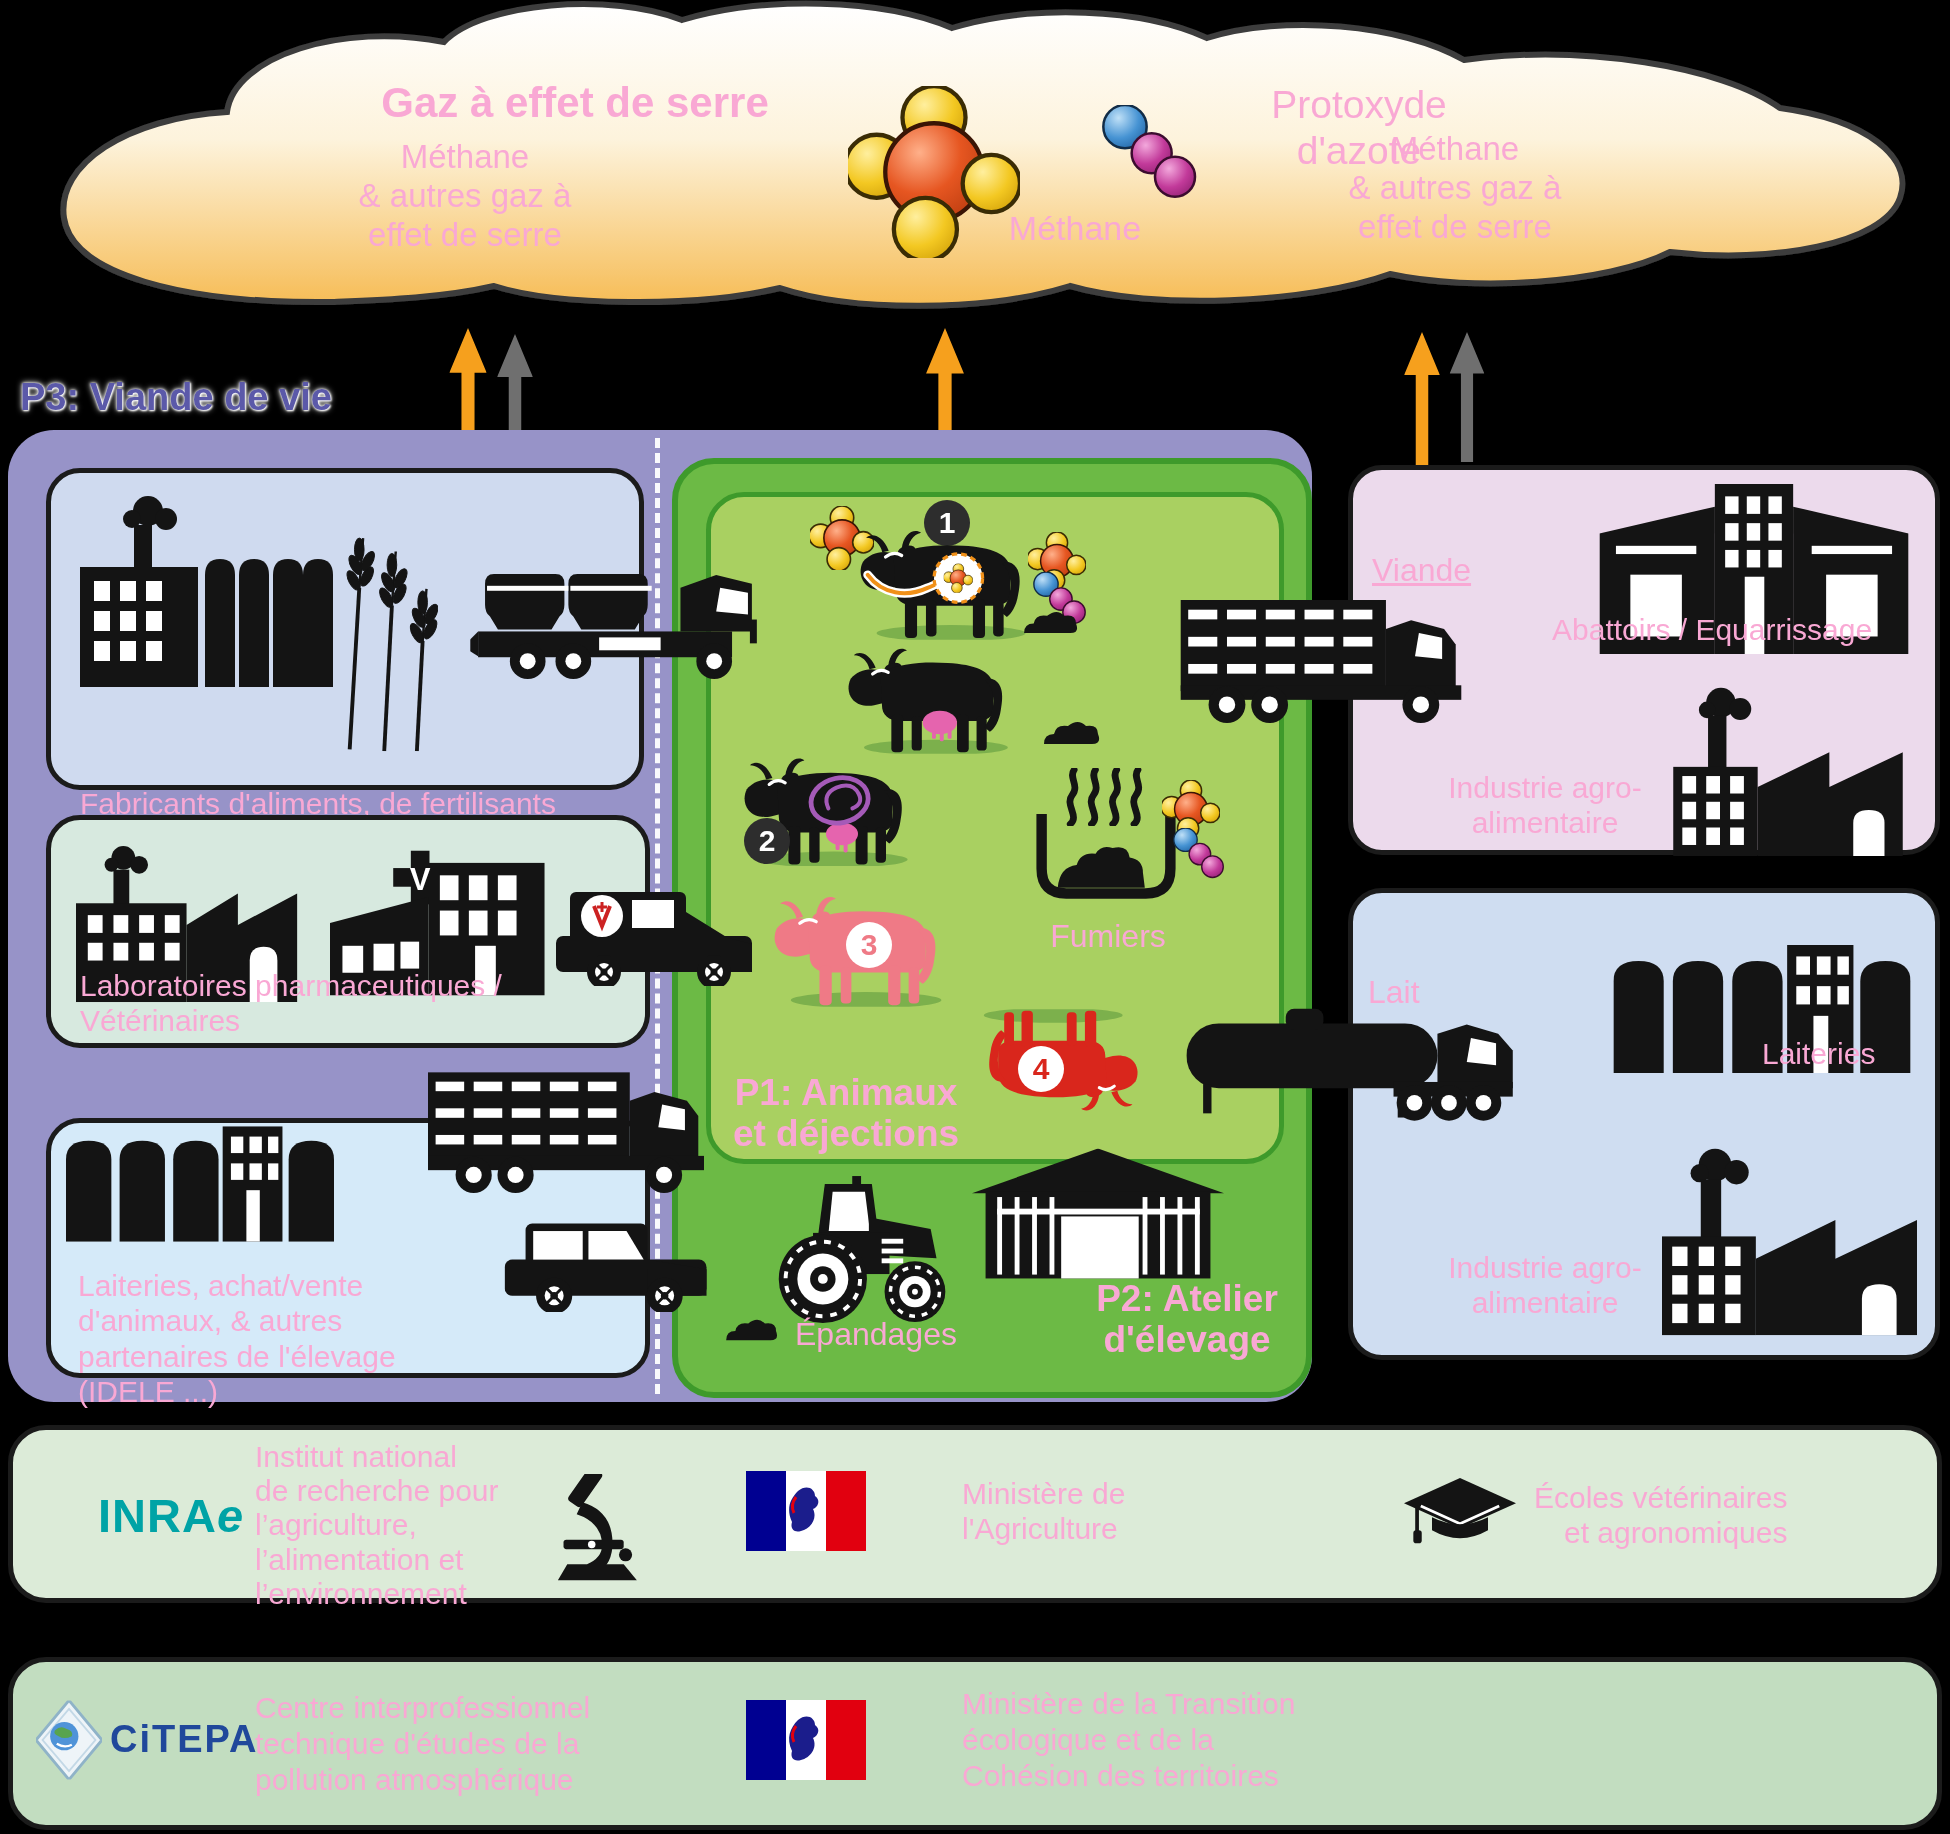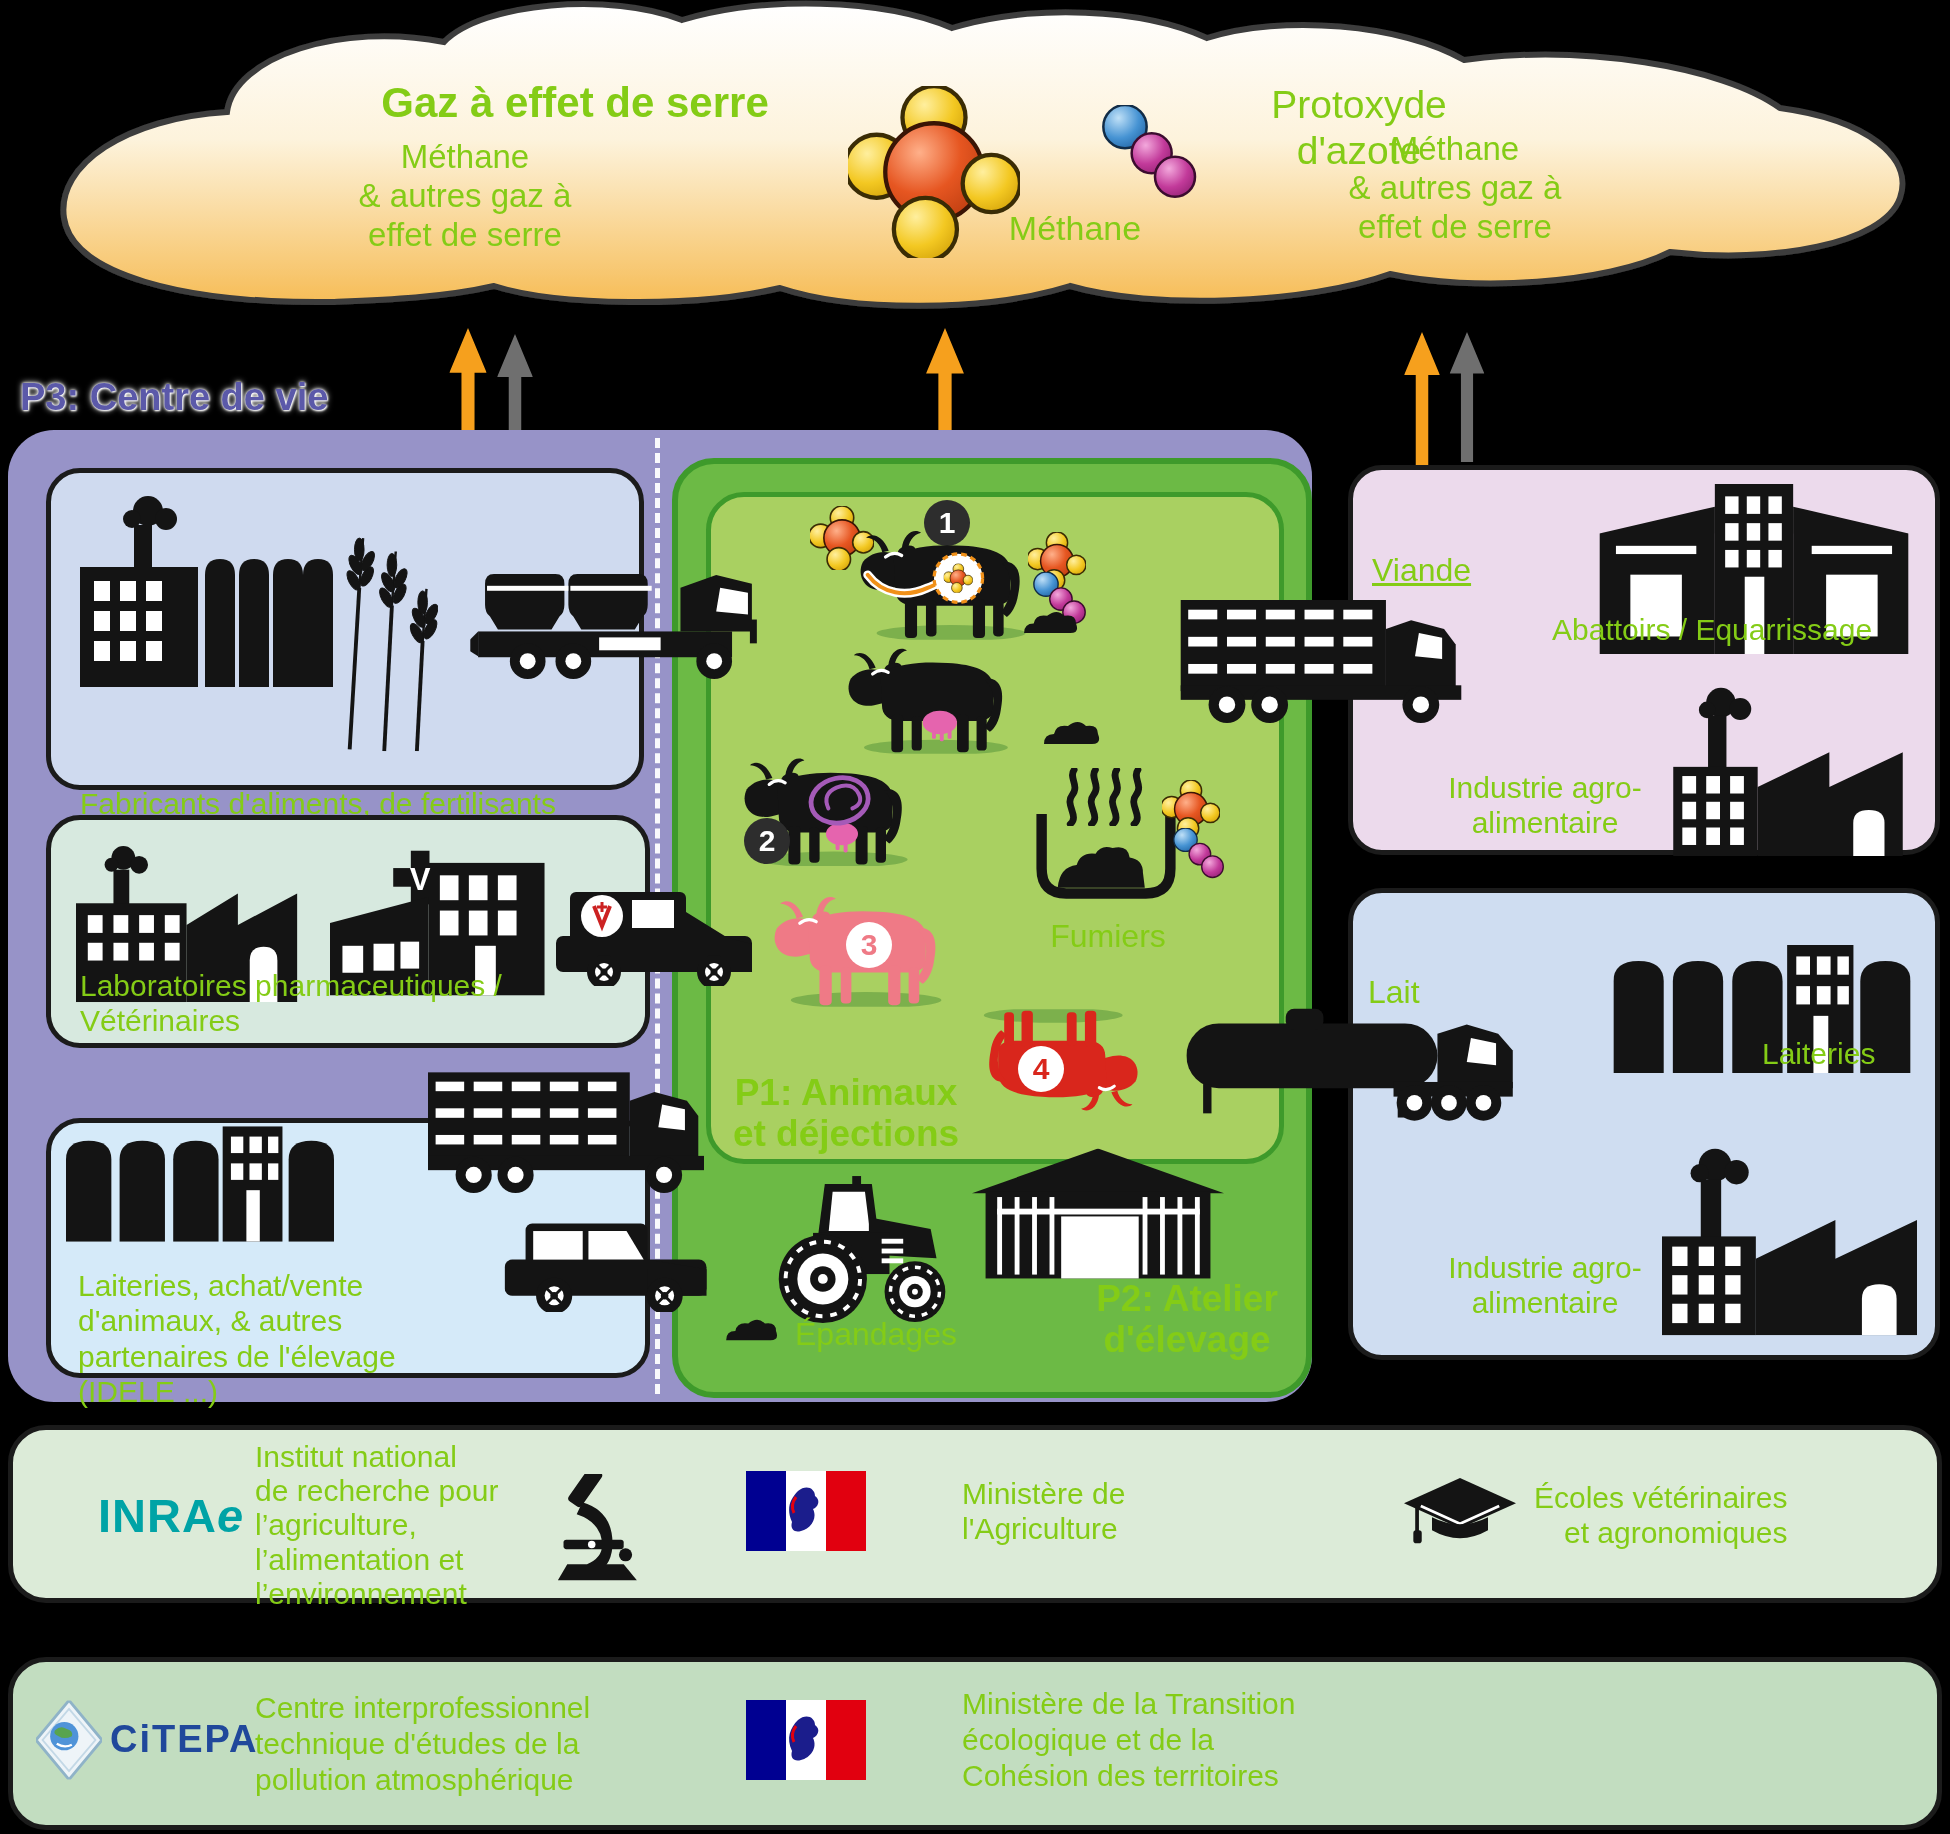--- a/index.html
+++ b/index.html
@@ -1,19 +1,19 @@
 <!DOCTYPE html>
 <html style="--purple: #9793c8; --p3-text: #5b59a9; --box-feed-bg: #cfdaef; --box-labs-bg: #d7e9df; --box-dairies-bg: #d5eaf9; --green-outer: #6cba45; --green-border: #3e9a2b; --green-inner: #a9d061; --meat-bg: #ecdaec; --milk-bg: #cfddf1; --bar1-bg: #dcebd8; --bar2-bg: #c2ddc0; --arrow-orange: #f6a01d; --arrow-grey: #6f6f6f; --cow-pink: #ef7a86; --cow-red: #d9261c; --udder-pink: #e564ae; --inrae-teal: #00a3a6; --citepa-blue: #20489b; --flag-blue: #000091; --flag-red: #e1000f; --cloud-orange: #f6bc55;"><head>
 <meta charset="utf-8">
 <style>
   html,body{margin:0;padding:0;background:#000;}
   #stage{position:relative;width:1950px;height:1834px;background:#000;overflow:hidden;
          font-family:"Liberation Sans",sans-serif;color:#1b1b1b;}
   .abs{position:absolute;}
-  .lbl{font-size:30px;line-height:1.18;color:#84cc16;white-space:pre-line;}
+  .lbl{font-size:30px;line-height:1.18;color:#f9a8d4;white-space:pre-line;}
   .bold{font-weight:bold;}
   .ctr{text-align:center;}
   .rounded{border:5px solid #1b1b1b;border-radius:34px;box-sizing:border-box;}
   #purple-wrap{left:8px;top:430px;width:1304px;height:972px;border-radius:46px;
                background:var(--purple,#9793c8);}
   #p3-title{left:20px;top:376px;font-size:38px;font-weight:bold;color:var(--p3-text,#5b59a9);
             text-shadow:0 0 6px #fff,0 0 3px #fff,1px 1px 2px #fff;}
   #dash-sep{left:655px;top:438px;height:956px;width:0;border-left:5px dashed #ffffff;opacity:.95;}
   #green-outer{left:672px;top:458px;width:640px;height:940px;border-radius:42px;
                background:var(--green-outer,#6cba45);border:6px solid var(--green-border,#3e9a2b);box-sizing:border-box;}
@@ -493,21 +493,21 @@
     <svg width="40" height="134" viewBox="0 0 40 150">
         <use href="#sym-arrow"></use>
       </svg>
     </div>
   <div class="abs" style="left:1448px;top:332px;color:var(--arrow-grey,#6f6f6f)">
     <svg width="38" height="130" viewBox="0 0 40 150">
         <use href="#sym-arrow"></use>
       </svg>
     </div>
 
-  <div id="p3-title" class="abs">P3: Centre de vie</div>
+  <div id="p3-title" class="abs">P3: Viande de vie</div>
   <div id="purple-wrap" class="abs"></div>
   <div id="dash-sep" class="abs"></div>
 
   <div id="green-outer" class="abs"></div>
   <div id="green-inner" class="abs"></div>
 
   <div id="box-feed" class="abs rounded"></div>
   <div class="abs" style="left:70px;top:495px">
     <svg width="270" height="195" viewBox="0 0 270 195">
         <use href="#sym-factory1"></use>

